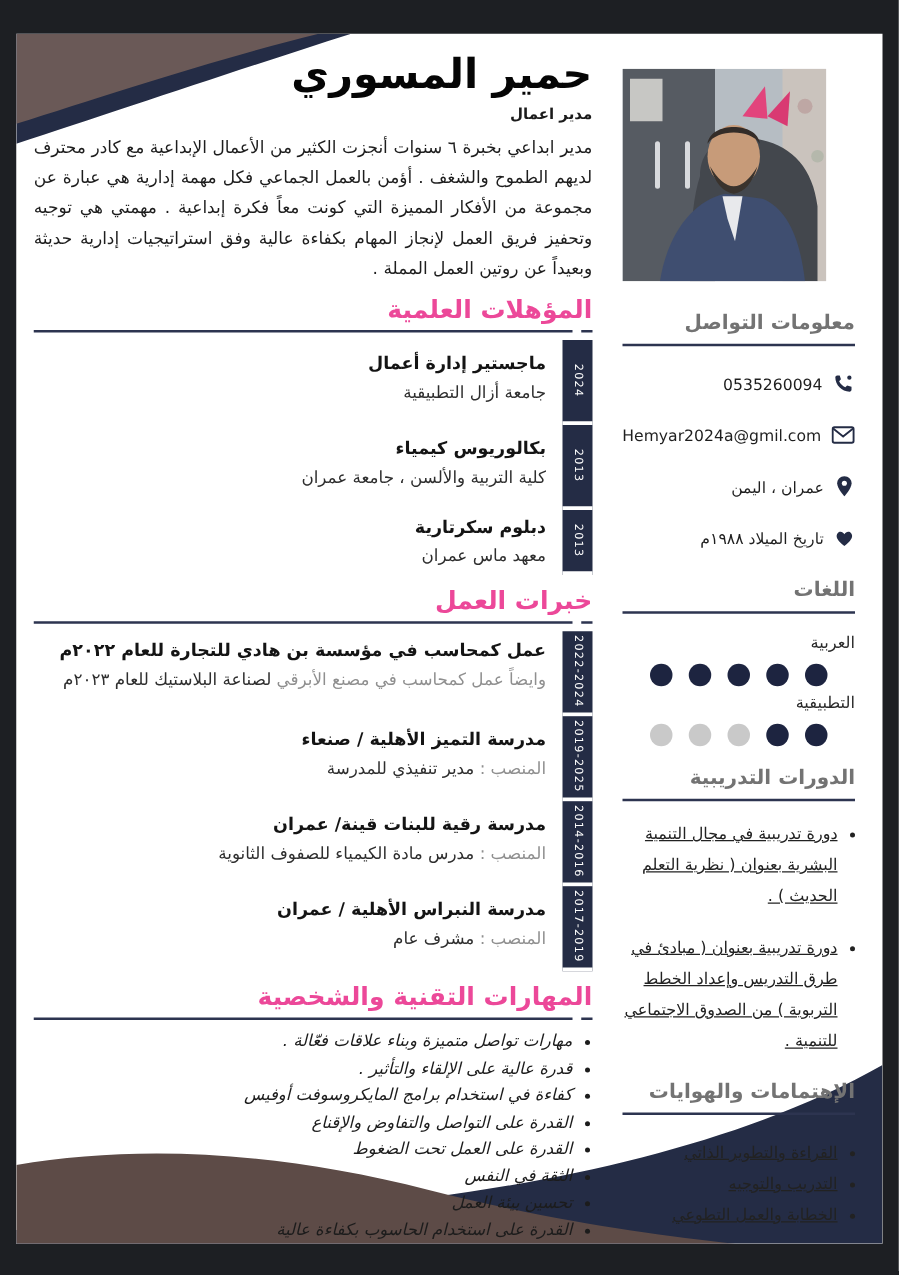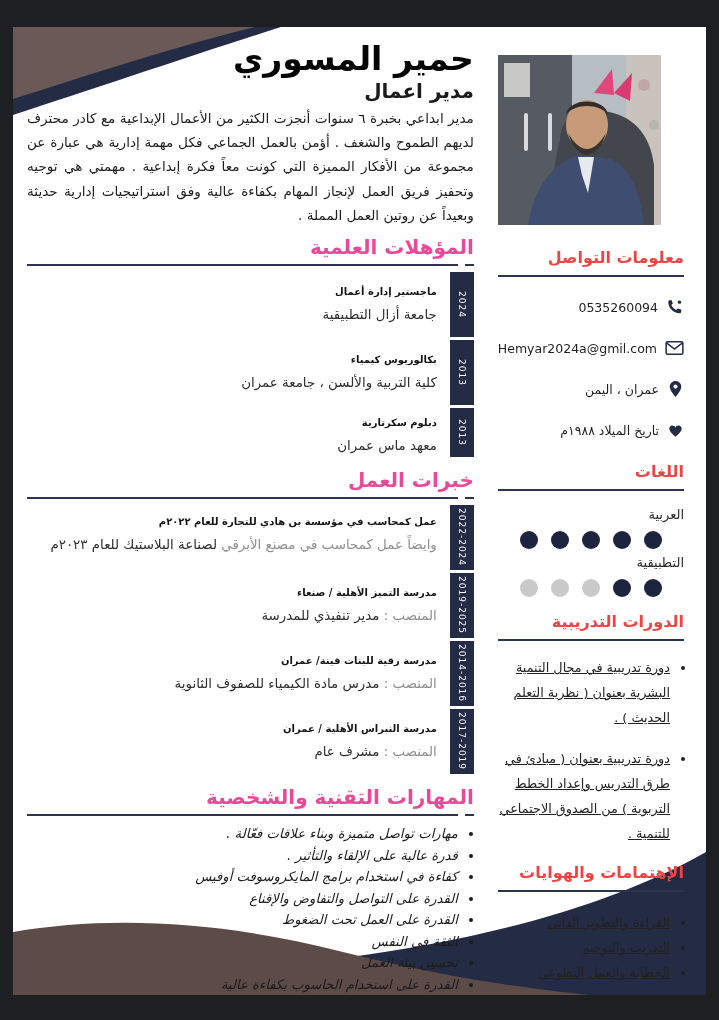--- a/index.html
+++ b/index.html
@@ -11,51 +11,51 @@
   }
   
   .wave-top    { position:absolute; top:0; left:0; width:280px; height:100px; z-index:0; }
   .wave-bottom { position:absolute; bottom:0; left:0; width:100%; height:165px; z-index:0; }
   .content { position:relative; z-index:1; height:100%; display:flex; direction:rtl; }
 
   
   .sidebar { flex:0 0 212px; padding:28px 22px 0 14px; }
   .photo { width:163px; height:170px; display:block; margin:0 auto 0 0; }
   .sb-head { margin-top:22px; }
-  .sb-head h2 { font-size:16px; font-weight:bold; color:#ef4444; line-height:22px; }
+  .sb-head h2 { font-size:16px; font-weight:bold; color:#737373; line-height:22px; }
   .sb-rule { height:2px; background:#2d3450; margin-top:6px; }
   .contact { margin-top:20px; }
   .c-row { display:flex; align-items:center; gap:8px; margin-bottom:21px; min-height:20px; }
   .c-row svg { flex:0 0 auto; }
   .c-row .c-text { font-size:12.5px; color:#1f1f1f; }
   .ltr { direction:ltr; unicode-bidi:embed; }
   .lang-name { font-size:13px; color:#2a2a2a; margin-top:16px; }
   .dots { display:flex; direction:rtl; justify-content:center; gap:13px; margin:9px 0 4px; }
   .dot { width:18px; height:18px; border-radius:50%; background:#c9c9c9; }
   .dot.filled { background:#1d2440; }
   .sb-list { list-style:disc; padding-right:14px; margin-top:14px; }
   .sb-list li { font-size:12.8px; color:#222; line-height:25px; text-align:right; margin-bottom:16px;text-decoration:underline; }
   .sb-list.tight li { margin-bottom:0; line-height:25px; }
 
   
   .main { flex:1 1 auto; padding:12px 10px 0 14px; overflow:hidden; }
   h1.name { font-size:33px; line-height:40px; font-weight:bold; color:#050505; text-align:right; }
-  .job { font-size:20px; font-weight:bold; color:#1b1b1b; line-height:22px; margin-top:1px; }
+  .job { font-size:12px; font-weight:bold; color:#1b1b1b; line-height:22px; margin-top:1px; }
   .summary { margin-top:4px; font-size:13.6px; line-height:24.2px; color:#1d1d1d; text-align:justify; }
   .sec-head { margin-top:8px; }
   .sec-head h2 { font-size:20px; font-weight:bold; color:#ec4899; line-height:24px; text-align:right; }
   .sec-rule { display:flex; align-items:center; margin-top:5px; }
   .sec-rule .dash { width:9px; height:2px; background:#2d3450; margin-left:7px; }
   .sec-rule .line { flex:1; height:2px; background:#2d3450; }
   .rows { margin-top:6px; }
   .tl-row { display:flex; gap:13px; }
   .badge { flex:0 0 24px; background:#242c45; border-bottom:3px solid #fff; display:flex; align-items:center; justify-content:center; }
   .badge span { writing-mode:vertical-rl; direction:ltr; color:#fdfdfd; font-size:9px; letter-spacing:1px; white-space:nowrap; }
   .tl-body { flex:1; padding-top:9px; text-align:right; }
-  .tl-title { font-size:10px; font-weight:bold; color:#141414; line-height:21px; }
+  .tl-title { font-size:14px; font-weight:bold; color:#141414; line-height:21px; }
   .tl-sub { font-size:13.4px; color:#2e2e2e; line-height:21px; margin-top:2px; }
   .muted { color:#8f8f8f; }
   .edu-row { height:68px; } .edu-row.short { height:52px; }
   .exp-row { height:68px; }
   .skills-list { list-style:disc; padding-right:16px; margin-top:7px; }
   .skills-list li { font-size:13.2px; color:#1c1c1c; line-height:21.5px; text-align:right;font-style:italic; }
 </style>
 </head>
 <body>
 

